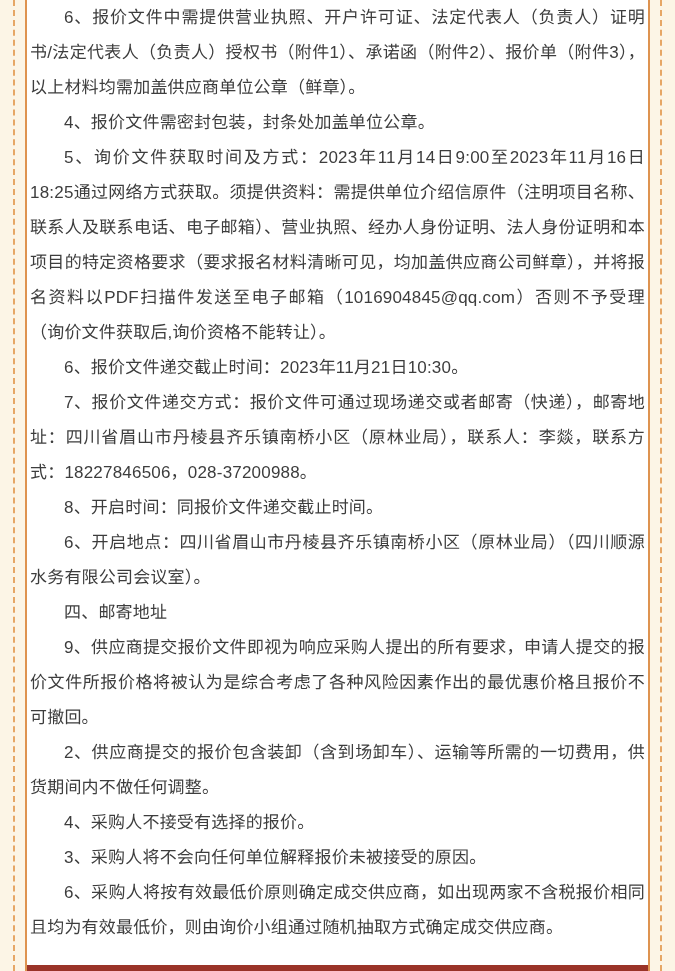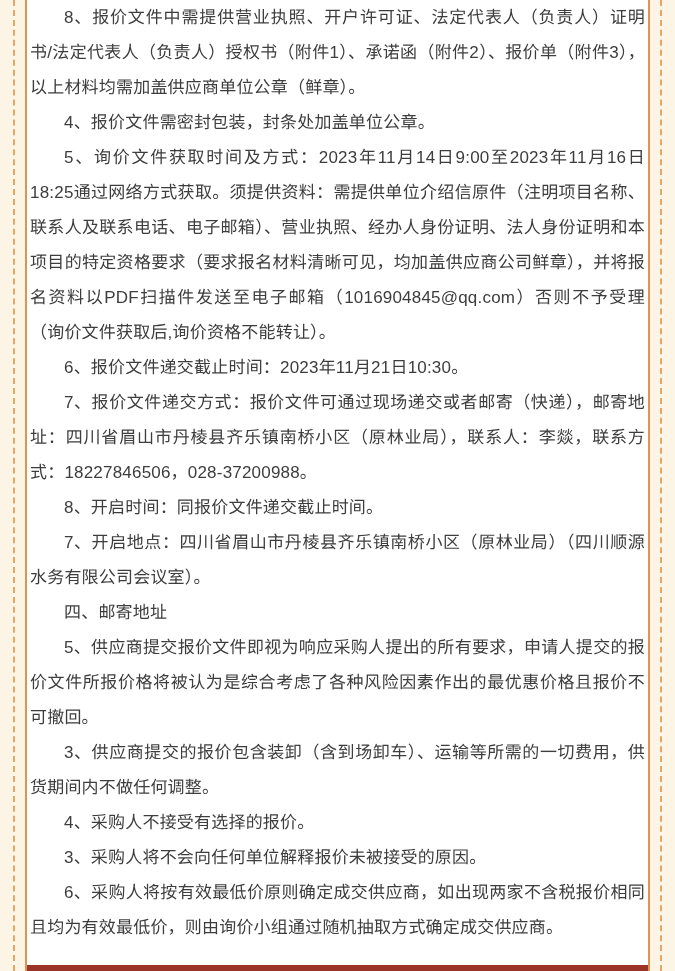--- a/index.html
+++ b/index.html
@@ -87,30 +87,30 @@
 <body>
 
 <div class="page">
   <div class="edge edge-left-dashed"></div>
   <div class="edge edge-left-solid"></div>
   <div class="edge edge-right-solid"></div>
   <div class="edge edge-right-dashed"></div>
 
   <div class="content">
     <div>
-        <p class="para">8、报价文件中需提供营业执照、开户许可证、法定代表人（负责人）证明书/法定代表人（负责人）授权书（附件1）、承诺函（附件2）、报价单（附件3），以上材料均需加盖供应商单位公章（鲜章）。</p>
+        <p class="para">6、报价文件中需提供营业执照、开户许可证、法定代表人（负责人）证明书/法定代表人（负责人）授权书（附件1）、承诺函（附件2）、报价单（附件3），以上材料均需加盖供应商单位公章（鲜章）。</p>
         <p class="para">4、报价文件需密封包装，封条处加盖单位公章。</p>
         <p class="para">5、询价文件获取时间及方式：2023年11月14日9:00至2023年11月16日18:25通过网络方式获取。须提供资料：需提供单位介绍信原件（注明项目名称、联系人及联系电话、电子邮箱）、营业执照、经办人身份证明、法人身份证明和本项目的特定资格要求（要求报名材料清晰可见，均加盖供应商公司鲜章），并将报名资料以PDF扫描件发送至电子邮箱（1016904845@qq.com）否则不予受理（询价文件获取后,询价资格不能转让）。</p>
         <p class="para">6、报价文件递交截止时间：2023年11月21日10:30。</p>
         <p class="para">7、报价文件递交方式：报价文件可通过现场递交或者邮寄（快递），邮寄地址：四川省眉山市丹棱县齐乐镇南桥小区（原林业局），联系人：李燚，联系方式：18227846506，028-37200988。</p>
         <p class="para">8、开启时间：同报价文件递交截止时间。</p>
-        <p class="para">7、开启地点：四川省眉山市丹棱县齐乐镇南桥小区（原林业局）（四川顺源水务有限公司会议室）。</p>
+        <p class="para">6、开启地点：四川省眉山市丹棱县齐乐镇南桥小区（原林业局）（四川顺源水务有限公司会议室）。</p>
         <p class="para">四、邮寄地址</p>
-        <p class="para">5、供应商提交报价文件即视为响应采购人提出的所有要求，申请人提交的报价文件所报价格将被认为是综合考虑了各种风险因素作出的最优惠价格且报价不可撤回。</p>
-        <p class="para">3、供应商提交的报价包含装卸（含到场卸车）、运输等所需的一切费用，供货期间内不做任何调整。</p>
+        <p class="para">9、供应商提交报价文件即视为响应采购人提出的所有要求，申请人提交的报价文件所报价格将被认为是综合考虑了各种风险因素作出的最优惠价格且报价不可撤回。</p>
+        <p class="para">2、供应商提交的报价包含装卸（含到场卸车）、运输等所需的一切费用，供货期间内不做任何调整。</p>
         <p class="para">4、采购人不接受有选择的报价。</p>
         <p class="para">3、采购人将不会向任何单位解释报价未被接受的原因。</p>
         <p class="para">6、采购人将按有效最低价原则确定成交供应商，如出现两家不含税报价相同且均为有效最低价，则由询价小组通过随机抽取方式确定成交供应商。</p>
       </div>
   </div>
 
   <div class="footer-bar"></div>
 </div>
 
 </body></html>

